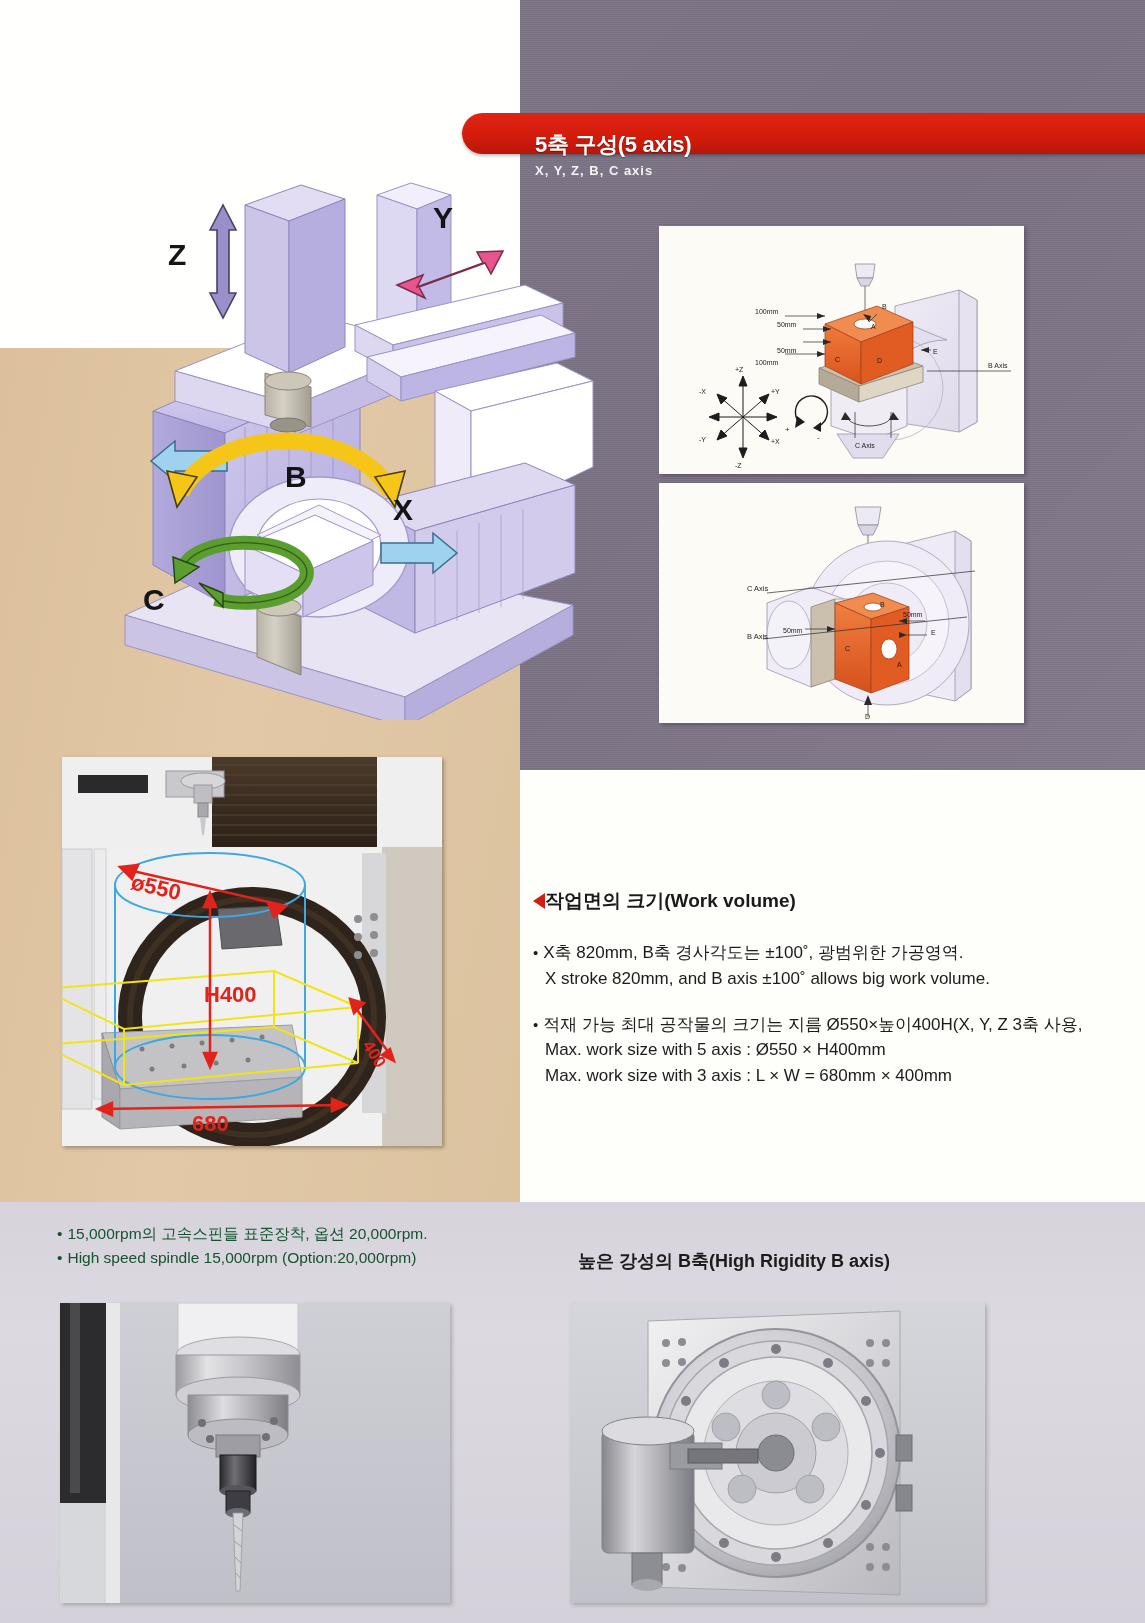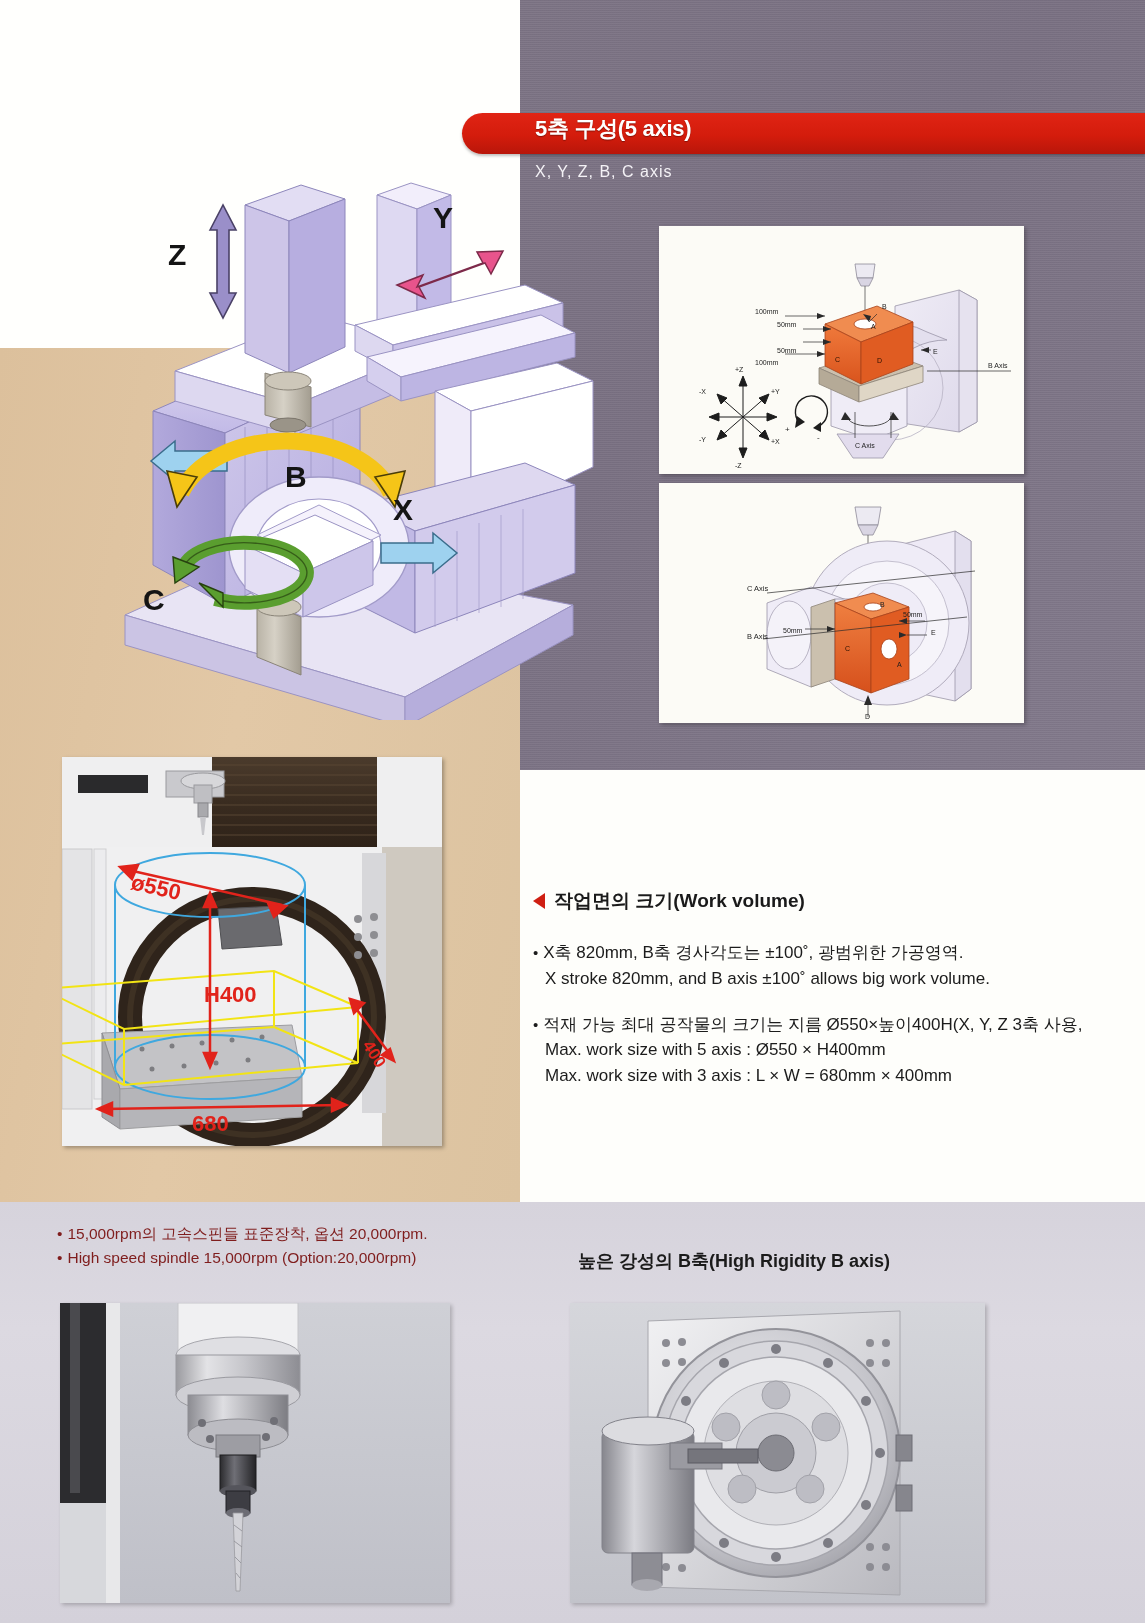--- a/index.html
+++ b/index.html
@@ -45,29 +45,30 @@
   }
 
   
   .ribbon {
     position: absolute; left: 462px; top: 113px; width: 683px; height: 41px;
     background: linear-gradient(180deg,#e02414 0%, #d41c0c 55%, #b8160a 100%);
     border-radius: 21px 0 0 21px;
     box-shadow: 0 2px 3px rgba(0,0,0,.25);
   }
   .ribbon-title {
-    position: absolute; left: 73px; top: 1px;
+    position: absolute; left: 73px; top: 17px;
     color: #ffffff; font-size: 22px; font-weight: bold;
     letter-spacing: -0.3px; white-space: nowrap;
     text-shadow: 0 1px 1px rgba(0,0,0,.35);
   }
   .ribbon-sub {
     position: absolute; left: 535px; top: 163px;
-    color: #f4f2f6; font-size: 16px; letter-spacing: 1px;
+    color: #f4f2f6; font-size: 13px; letter-spacing: 1px;
     white-space: nowrap;
+    font-weight: bold;
   }
 
   
   .panel {
     position: absolute;
     background: #fcfbf6;
     box-shadow: 2px 2px 4px rgba(0,0,0,.25);
   }
   #panel-a { left: 659px; top: 226px; width: 365px; height: 248px; }
   #panel-b { left: 659px; top: 483px; width: 365px; height: 240px; }
@@ -86,21 +87,21 @@
     box-shadow: 2px 2px 4px rgba(0,0,0,.3);
     overflow: hidden;
   }
   #work-photo svg { display: block; width: 100%; height: 100%; }
 
   
   #workvol-text {
     position: absolute; left: 533px; top: 888px; width: 600px;
   }
   .wv-head {
-    display: flex; align-items: center; gap: 9px;
+    display: flex; align-items: center; 
     font-size: 19px; font-weight: bold; color: #1a1a1a;
     margin-bottom: 26px;
   }
   .tri-left {
     width: 0; height: 0;
     border-top: 8px solid transparent;
     border-bottom: 8px solid transparent;
     border-right: 12px solid #cf1f12;
   }
   .wv-item { margin-bottom: 20px; }
@@ -114,21 +115,21 @@
   .wv-line.indent { padding-left: 12px; }
 
   
   #spindle-block { position: absolute; left: 57px; top: 1222px; width: 470px; }
   #bax-block { position: absolute; left: 578px; top: 1249px; width: 470px; }
   .sec-head {
     font-size: 18px; font-weight: bold; color: #1b1b1b;
     margin-bottom: 18px; white-space: nowrap;
   }
   .sec-line {
-    font-size: 15.5px; color: #7f1d1d; line-height: 1.55; white-space: nowrap;
+    font-size: 15.5px; color: #14532d; line-height: 1.55; white-space: nowrap;
   }
   .sec-line::before { content: "•"; margin-right: 5px; }
   .photo {
     position: absolute;
     background: #cfd0d6;
     box-shadow: 2px 2px 4px rgba(0,0,0,.22);
     overflow: hidden;
   }
   #photo-spindle { left: 60px; top: 1303px; width: 390px; height: 300px; }
   #photo-baxis  { left: 570px; top: 1303px; width: 415px; height: 300px; }

